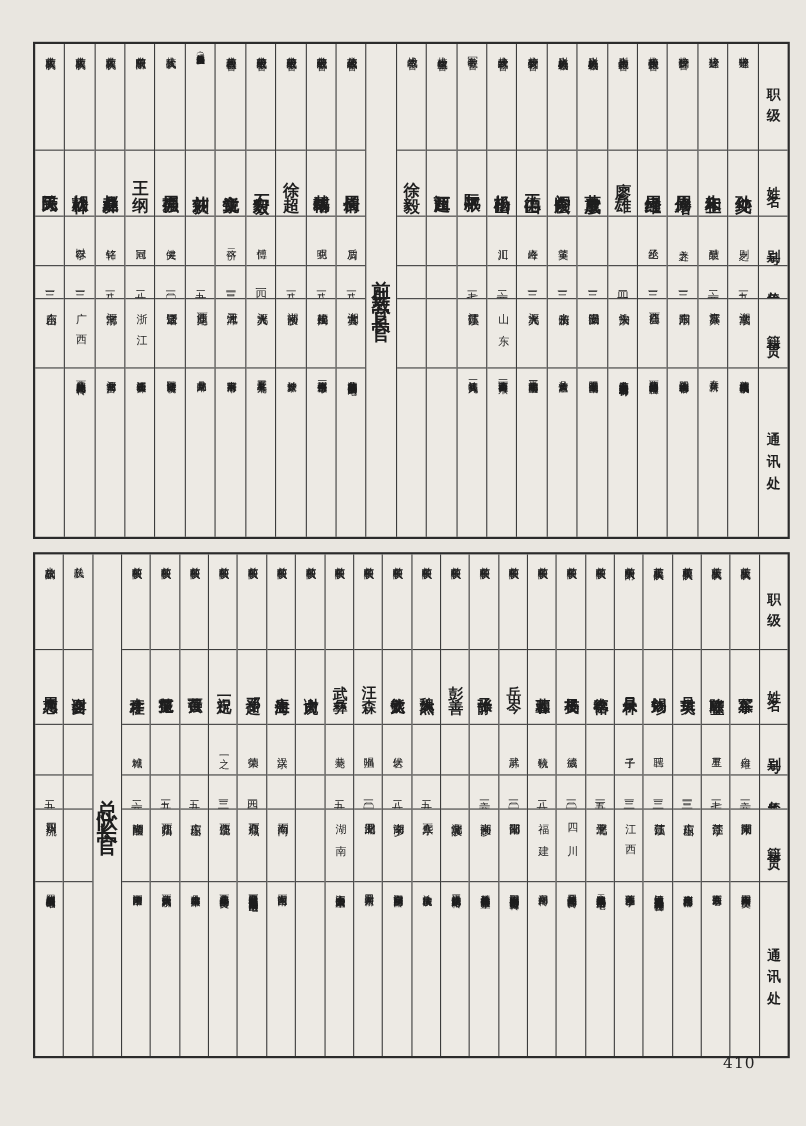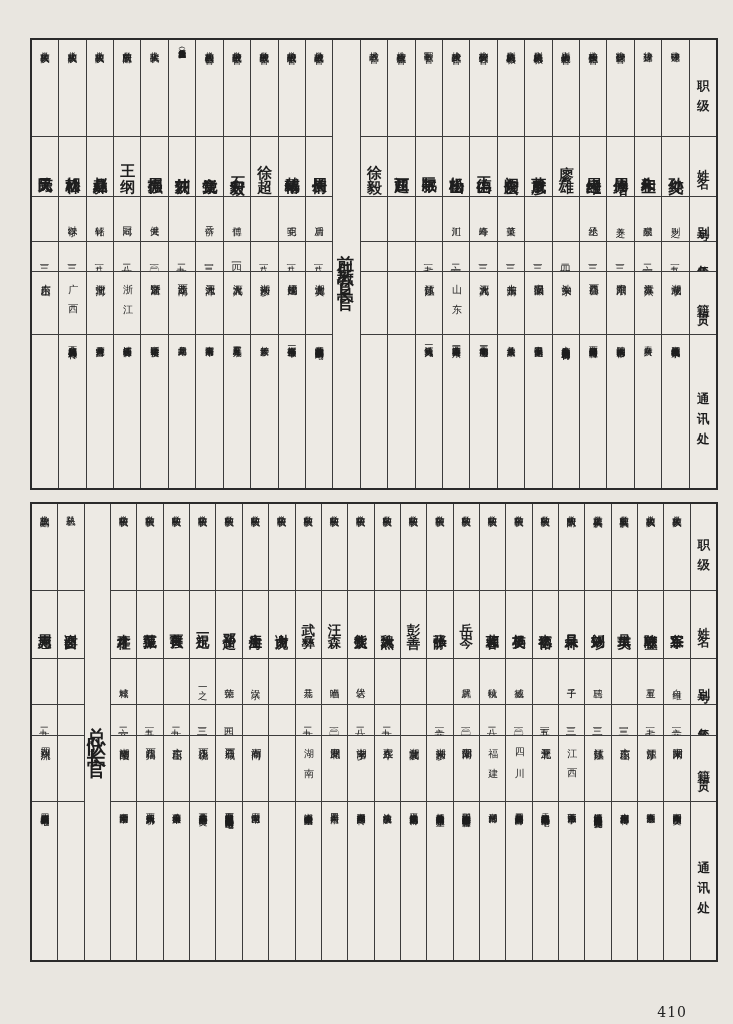--- a/index.html
+++ b/index.html
@@ -56,21 +56,21 @@
   .t1 .divlabel{font-size:17px;letter-spacing:0.45em;}
   .t2 .divlabel{font-size:19px;letter-spacing:0.55em;}
   .hcol .cell .vtext{font-size:12.5px;font-weight:600;text-align:center;}
   .hcol .cell:nth-child(1) .vtext{letter-spacing:1.4em;}
   .hcol .cell:nth-child(2) .vtext{letter-spacing:0.6em;}
   .hcol .cell:nth-child(3) .vtext{letter-spacing:0.25em;}
   .hcol .cell:nth-child(4) .vtext{letter-spacing:0.05em;font-size:11.5px;}
   .hcol .cell:nth-child(5) .vtext{letter-spacing:0.7em;}
   .hcol .cell:nth-child(6) .vtext{letter-spacing:1.6em;}
   .pageno{
-    position:absolute;right:46px;top:1004px;
+    position:absolute;right:46px;top:959px;
     font-size:14px;letter-spacing:1px;color:#222;
     font-family:"DejaVu Serif","Liberation Serif",serif;
   }
 </style>
 </head>
 <body>
 
 <div class="page">
   <div id="table-0" class="rtable t1">
       <div class="col hcol">

